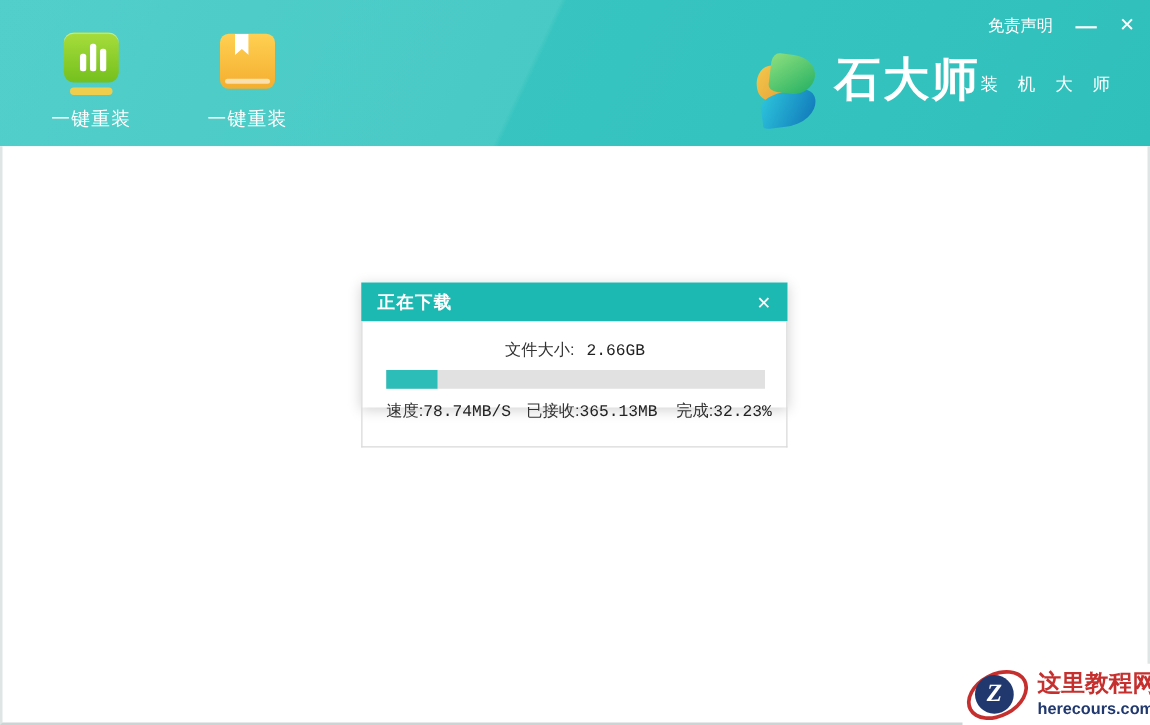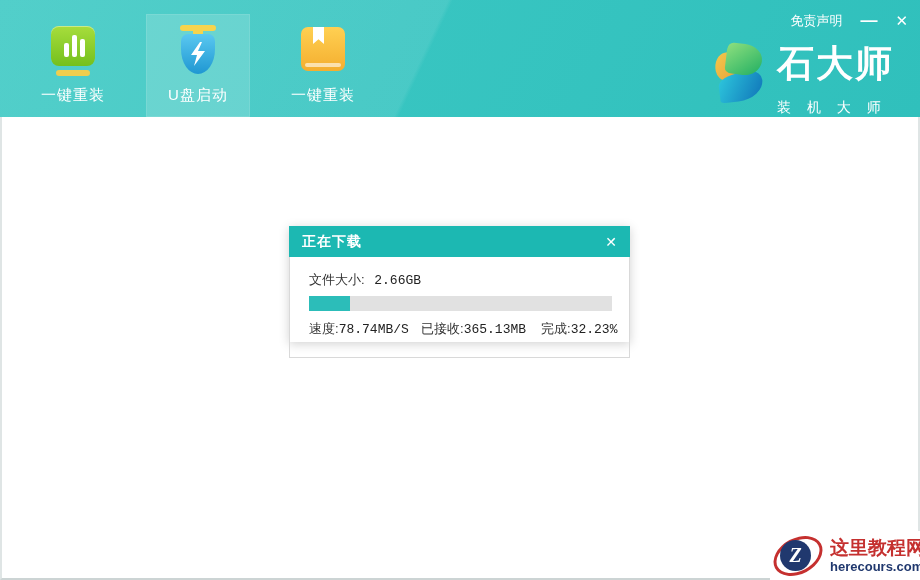--- a/index.html
+++ b/index.html
@@ -101,49 +101,49 @@
     background:linear-gradient(140deg,#8fe07e,#1fae62);
     border-radius:25% 75% 70% 30% / 35% 70% 75% 25%;
     transform:rotate(7deg);
   }
   .leaf-blue {
     left:4px; top:29px; width:44px; height:28px;
     background:linear-gradient(120deg,#2ec9dd,#0f72b8);
     border-radius:70% 30% 80% 20% / 55% 45% 90% 10%;
     transform:rotate(-7deg);
   }
-  .brand-text { display:flex; flex-direction:column; }
+  .brand-text { display:flex; flex-direction:row; }
   .brand-title { color:#ffffff; font-size:37px; font-weight:bold; line-height:40px; letter-spacing:2px; }
   .brand-sub { color:#ffffff; font-size:14px; margin-top:15px; letter-spacing:6px; white-space:pre; }
 
   
   .content {
     position:absolute; left:0; top:117px; width:920px; height:463px;
     background:#ffffff;
     border-left:2px solid #dfe5e5; border-right:2px solid #dfe5e5; border-bottom:2px solid #ccd4d4;
   }
 
   
   .dialog {
-    position:absolute; left:289px; top:226px; width:341px; height:116px;
+    position:absolute; left:289px; top:226px; width:341px; height:100px;
     background:#ffffff;
     box-shadow:0 2px 10px rgba(0,0,0,0.18);
     z-index:4;
   }
   .dialog-titlebar {
     height:31px; background:#1cb8b2; display:flex; align-items:center;
     padding:0 13px; justify-content:space-between;
   }
   .dialog-title { color:#ffffff; font-size:14px; font-weight:bold; letter-spacing:1px; }
   .dialog-close { color:#ffffff; font-size:14px; font-weight:bold; cursor:pointer; line-height:14px; }
   .dialog-body {
     height:101px; border:1px solid #d9d9d9; border-top:none;
     padding:12px 18px 0 19px; font-size:13px; color:#333333;
   }
-  .d-row { height:21px; line-height:21px; white-space:nowrap; }
+  .d-row { height:21px; line-height:21px; white-space:nowrap;text-align:center; }
   .d-label { color:#333333; }
   .d-value { font-family:"Liberation Mono","DejaVu Sans Mono",monospace; color:#222222; margin-left:6px; }
   .progress-track {
     margin-top:6px; width:303px; height:15px; background:#e1e1e1;
   }
   .progress-fill { height:15px; background:#2cbdb9; width:13.41%; }
   .stats-row { position:relative; margin-top:9px; height:18px; }
   .stat { position:absolute; top:0; white-space:nowrap; }
   .stat .d-value { margin-left:0; }
   .stat-speed { left:0; }
@@ -183,31 +183,20 @@
         <div class="tab-icon icon-chart">
           <div class="sq"></div>
           <div class="bar b1"></div>
             <div class="bar b2"></div>
             <div class="bar b3"></div>
           <div class="base"></div>
         </div>
         <div class="tab-label">一键重装</div>
       </div>
 
-      <div class="tab selected">
-        <div class="tab-icon icon-shield">
-          <div class="usb-bar"></div>
-          <div class="usb-stem"></div>
-          <div class="shield"></div>
-          <svg class="bolt" width="18" height="24" viewBox="0 0 18 24">
-            <polygon points="11,0 2,13 8,13 5,24 16,9 9,9 13,0" fill="#ffffff"></polygon>
-          </svg>
-        </div>
-        <div class="tab-label">U盘启动</div>
-      </div>
 
       <div class="tab">
         <div class="tab-icon icon-book">
           <div class="cover"></div>
           <div class="bookmark"></div>
           <div class="pages"></div>
         </div>
         <div class="tab-label">一键重装</div>
       </div>
 

